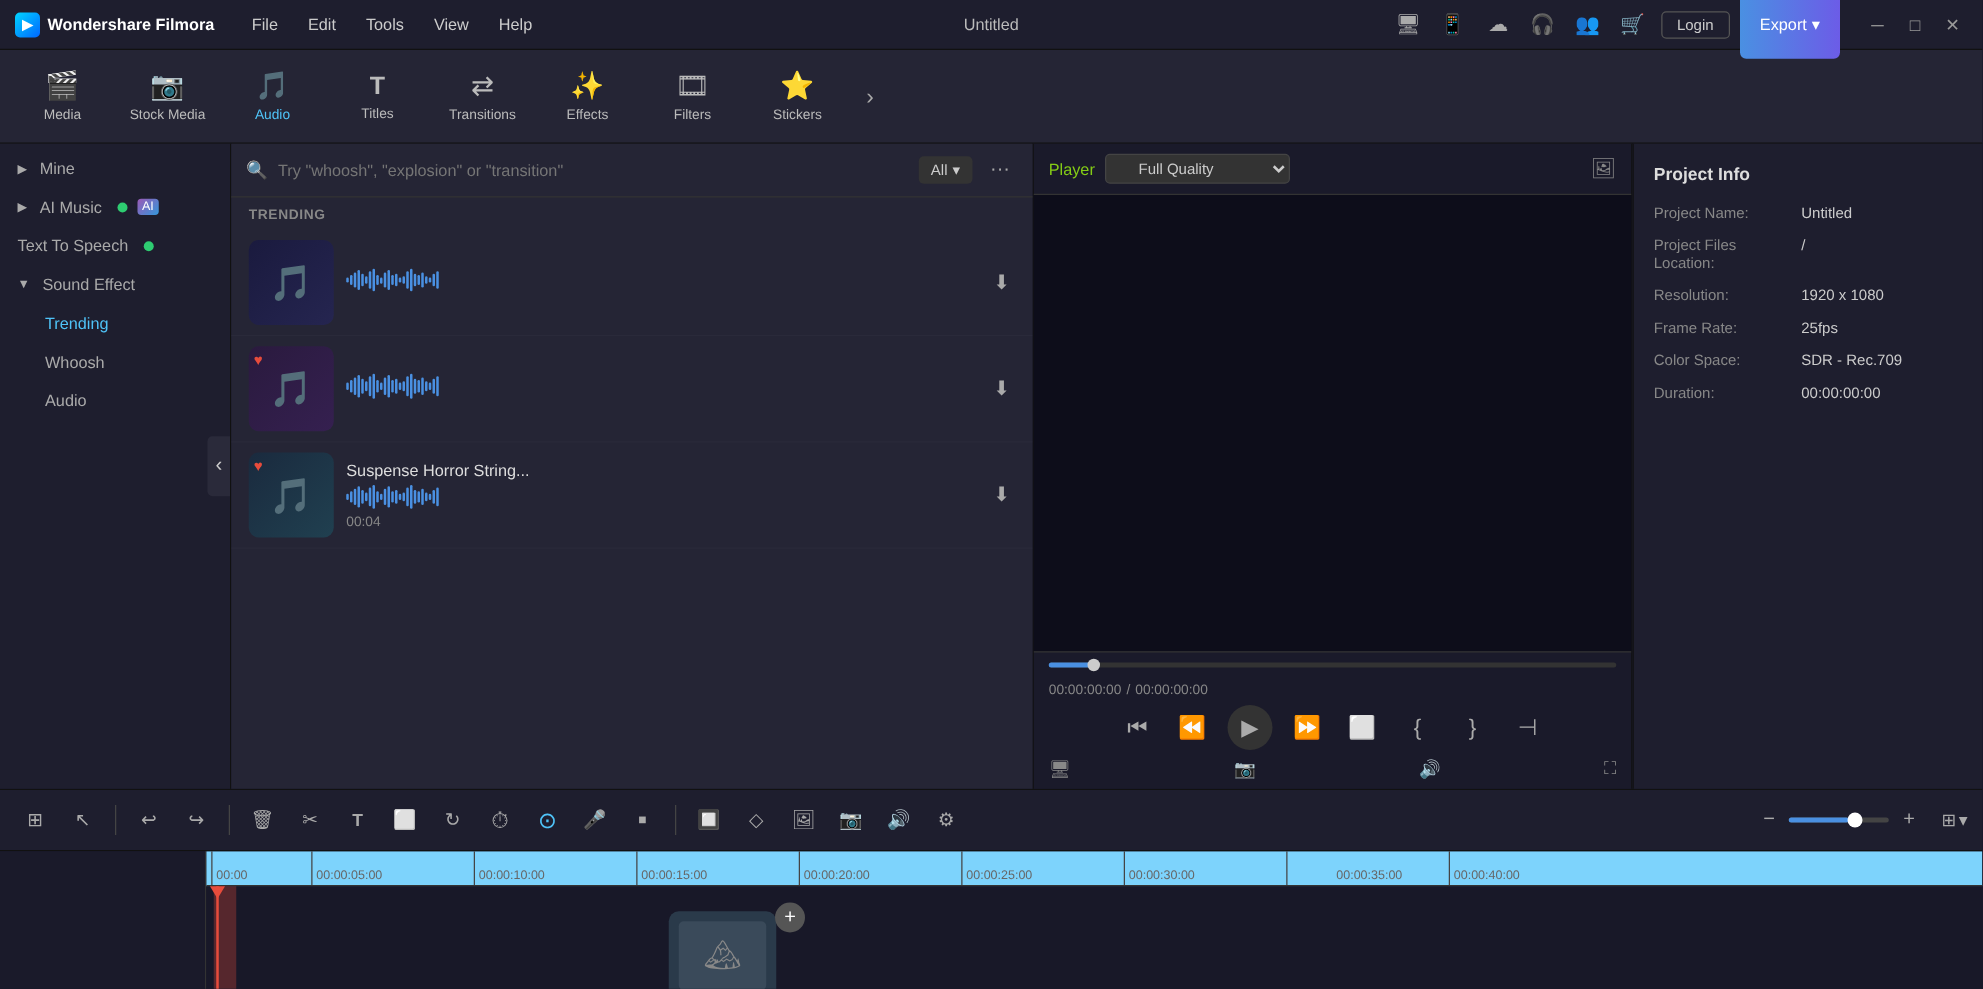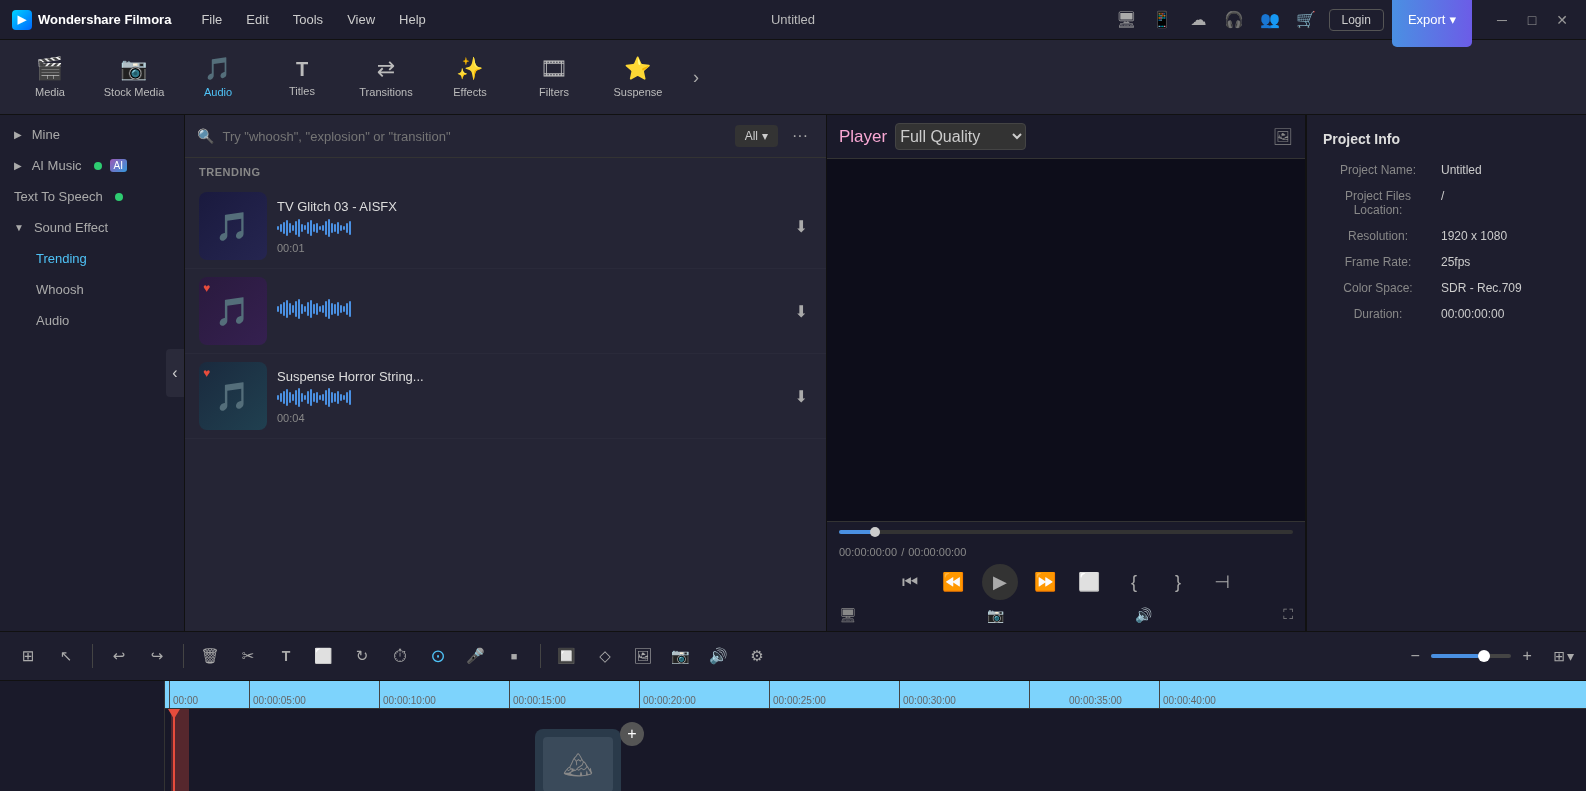--- a/index.html
+++ b/index.html
@@ -54,38 +54,38 @@
     .sound-info { flex: 1; }
     .sound-name { font-size: 13px; color: #ddd; margin-bottom: 4px; }
     .sound-waveform { display: flex; align-items: center; height: 20px; gap: 1px; margin-bottom: 4px; }
     .waveform-bar { width: 2px; background: #4a90e2; border-radius: 1px; }
     .sound-duration { font-size: 11px; color: #888; }
     .sound-download { color: #aaa; font-size: 16px; cursor: pointer; padding: 4px; }
 
     
     #player-area { width: 480px; background: #1a1a2a; display: flex; flex-direction: column; border-left: 1px solid #111; border-right: 1px solid #111; }
     #player-header { display: flex; align-items: center; gap: 8px; padding: 8px 12px; border-bottom: 1px solid #333; }
-    #player-header .player-label { font-size: 17px; color: #f9a8d4; text-align: center; }
-    #player-header .quality-select { background: #333; border: 1px solid #444; color: #ccc; padding: 3px 0; border-radius: 4px; font-size: 16px; cursor: pointer; }
+    #player-header .player-label { font-size: 13px; color: #84cc16; text-align: center; }
+    #player-header .quality-select { background: #333; border: 1px solid #444; color: #ccc; padding: 3px 22px; border-radius: 4px; font-size: 12px; cursor: pointer; }
     #player-header .spacer { flex: 1; }
     #player-header .player-icon { color: #888; cursor: pointer; font-size: 16px; }
     #player-screen { flex: 1; background: #0d0d1a; display: flex; align-items: center; justify-content: center; }
     #player-controls { padding: 8px 12px; border-top: 1px solid #333; }
     .progress-bar { width: 100%; height: 4px; background: #333; border-radius: 2px; margin-bottom: 6px; cursor: pointer; }
     .time-display { display: flex; align-items: center; gap: 4px; font-size: 11px; color: #888; margin-bottom: 6px; }
     .ctrl-buttons { display: flex; align-items: center; justify-content: center; gap: 12px; }
     .ctrl-btn { background: none; border: none; color: #aaa; cursor: pointer; font-size: 18px; display: flex; align-items: center; justify-content: center; width: 32px; height: 32px; border-radius: 50%; }
     .ctrl-btn.play { width: 36px; height: 36px; background: #333; font-size: 18px; }
     .ctrl-row-extra { display: flex; align-items: center; justify-content: space-between; margin-top: 6px; }
     .ctrl-extra-btn { background: none; border: none; color: #888; cursor: pointer; font-size: 14px; display: flex; align-items: center; gap: 3px; }
 
     
     #project-info { width: 280px; background: #1e1e2e; padding: 16px; border-left: 1px solid #111; }
     #project-info h3 { font-size: 14px; color: #ddd; margin-bottom: 16px; font-weight: 600; }
-    .info-row { display: flex; align-items: flex-start; margin-bottom: 12px; gap: 8px; text-align: center; }
+    .info-row { display: flex; align-items: flex-start; margin-bottom: 12px; gap: 8px; }
     .info-label { font-size: 12px; color: #888; width: 110px; flex-shrink: 0; }
     .info-value { font-size: 12px; color: #ccc; }
 
     
     #timeline-toolbar { display: flex; align-items: center; gap: 6px; background: #1e1e2e; height: 50px; padding: 0 12px; border-top: 1px solid #111; border-bottom: 1px solid #111; }
     .tl-btn { width: 32px; height: 32px; display: flex; align-items: center; justify-content: center; cursor: pointer; color: #aaa; font-size: 15px; border-radius: 4px; background: none; border: none; }
     .tl-separator { width: 1px; height: 24px; background: #444; margin: 0 4px; }
     .tl-zoom { display: flex; align-items: center; gap: 4px; margin-left: auto; }
     .tl-zoom-btn { width: 24px; height: 24px; display: flex; align-items: center; justify-content: center; cursor: pointer; color: #aaa; font-size: 16px; border: none; background: none; border-radius: 50%; }
     .tl-zoom-track { width: 80px; height: 4px; background: #444; border-radius: 2px; position: relative; }
@@ -165,21 +165,21 @@
   <div class="toolbar-btn">
     <span class="tb-icon">✨</span>
     <span>Effects</span>
   </div>
   <div class="toolbar-btn">
     <span class="tb-icon">🎞</span>
     <span>Filters</span>
   </div>
   <div class="toolbar-btn">
     <span class="tb-icon">⭐</span>
-    <span>Suspense</span>
+    <span>Stickers</span>
   </div>
   <div class="toolbar-more">›</div>
 </div>
 
 <div id="main">
 
   <div id="sidebar" style="position:relative;">
     <div class="sidebar-section">
       <div class="sidebar-item">
         <span class="expand-arrow">▶</span>
@@ -228,21 +228,20 @@
 
     <div class="section-label">TRENDING</div>
 
     <div class="sound-list">
 
       <div class="sound-item">
         <div class="sound-thumb">
           <span class="music-note">🎵</span>
         </div>
         <div class="sound-info">
-          <div class="sound-name">TV Glitch 03 - AISFX</div>
           <div class="sound-waveform">
             <div class="waveform-bar" style="height:4px"></div>
             <div class="waveform-bar" style="height:8px"></div>
             <div class="waveform-bar" style="height:12px"></div>
             <div class="waveform-bar" style="height:16px"></div>
             <div class="waveform-bar" style="height:10px"></div>
             <div class="waveform-bar" style="height:6px"></div>
             <div class="waveform-bar" style="height:14px"></div>
             <div class="waveform-bar" style="height:18px"></div>
             <div class="waveform-bar" style="height:8px"></div>
@@ -256,21 +255,20 @@
             <div class="waveform-bar" style="height:14px"></div>
             <div class="waveform-bar" style="height:18px"></div>
             <div class="waveform-bar" style="height:10px"></div>
             <div class="waveform-bar" style="height:8px"></div>
             <div class="waveform-bar" style="height:12px"></div>
             <div class="waveform-bar" style="height:6px"></div>
             <div class="waveform-bar" style="height:4px"></div>
             <div class="waveform-bar" style="height:10px"></div>
             <div class="waveform-bar" style="height:14px"></div>
           </div>
-          <div class="sound-duration">00:01</div>
         </div>
         <div class="sound-download">⬇</div>
       </div>
 
       <div class="sound-item">
         <div class="sound-thumb" style="background: linear-gradient(135deg, #2a1a3e, #352050);">
           <span class="heart-badge">♥</span>
           <span class="music-note">🎵</span>
         </div>
         <div class="sound-info">

